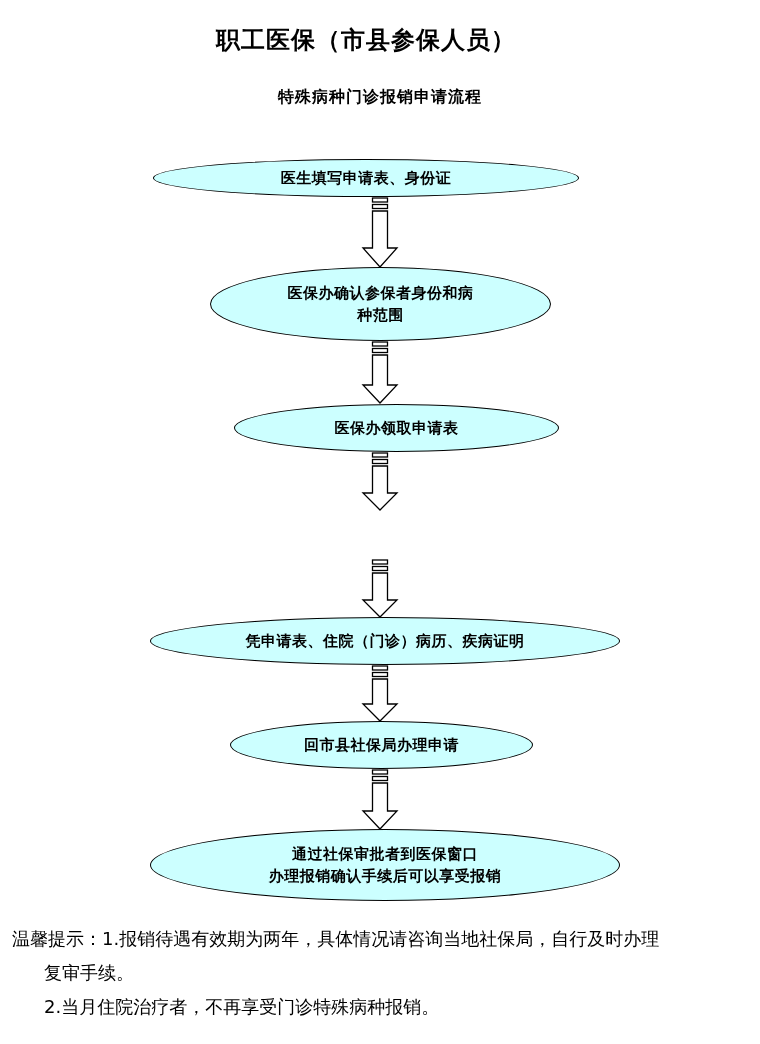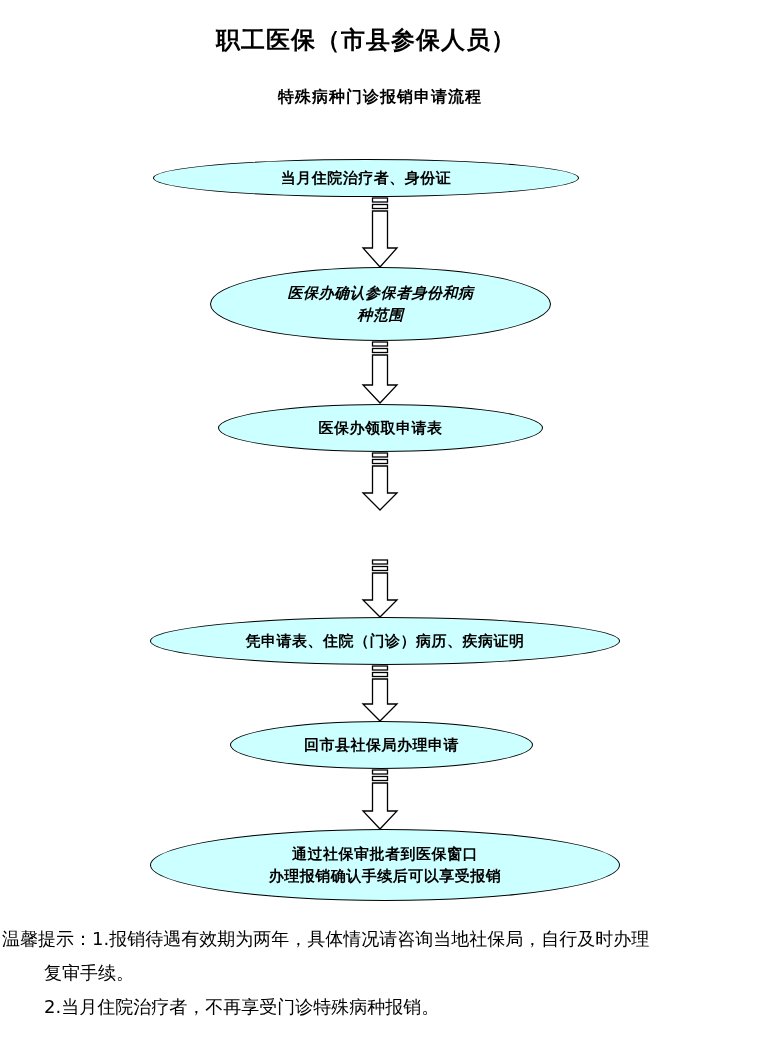--- a/index.html
+++ b/index.html
@@ -86,63 +86,63 @@
     left: 0;
     top: 922px;
     width: 760px;
   }
   .note-line {
     font-size: 18px;
     line-height: 34px;
     white-space: pre;
     color: #000000;
   }
-  .note-indent-0 { padding-left: 2px; }
+  .note-indent-0 { padding-left: 12px; }
   .note-indent-1 { padding-left: 44px; }
 </style>
 </head>
 <body>
 
 <div class="title-block">
   <div class="title-line-1">职工医保（市县参保人员）</div>
   <div class="title-line-2">特殊病种门诊报销申请流程</div>
 </div>
 
 <div id="flow-canvas">
 
   <div class="node" style="left:153px; top:159px; width:426px; height:38px;">
-    <div class="node-label">当月住院治疗者、身份证</div>
+    <div class="node-label">医生填写申请表、身份证</div>
   </div>
 
   <div class="arrow" style="left:359px; top:197px; width:42px; height:72px;">
     <svg width="42" height="72" viewBox="0 0 42 72" xmlns="http://www.w3.org/2000/svg">
       <g fill="#ffffff" stroke="#000000" stroke-width="1.3" stroke-linejoin="miter">
         <rect x="13.5" y="1" width="15" height="4"></rect>
         <rect x="13.5" y="7.5" width="15" height="4"></rect>
         <path d="M13.5 14 L28.5 14 L28.5 51 L38 51 L21 70 L4 51 L13.5 51 Z"></path>
       </g>
     </svg>
   </div>
 
-  <div class="node" style="left:210px; top:267px; width:341px; height:74px;font-style:italic;">
+  <div class="node" style="left:210px; top:267px; width:341px; height:74px;">
     <div class="node-label">医保办确认参保者身份和病
 种范围</div>
   </div>
 
   <div class="arrow" style="left:359px; top:341px; width:42px; height:64px;">
     <svg width="42" height="64" viewBox="0 0 42 64" xmlns="http://www.w3.org/2000/svg">
       <g fill="#ffffff" stroke="#000000" stroke-width="1.3" stroke-linejoin="miter">
         <rect x="13.5" y="1" width="15" height="4"></rect>
         <rect x="13.5" y="7.5" width="15" height="4"></rect>
         <path d="M13.5 14 L28.5 14 L28.5 44 L38 44 L21 62 L4 44 L13.5 44 Z"></path>
       </g>
     </svg>
   </div>
 
-  <div class="node" style="left:218px; top:404px; width:325px; height:48px;align-items:center;">
+  <div class="node" style="left:234px; top:404px; width:325px; height:48px;align-items:center;">
     <div class="node-label">医保办领取申请表</div>
   </div>
 
   <div class="arrow" style="left:359px; top:452px; width:42px; height:60px;">
     <svg width="42" height="60" viewBox="0 0 42 60" xmlns="http://www.w3.org/2000/svg">
       <g fill="#ffffff" stroke="#000000" stroke-width="1.3" stroke-linejoin="miter">
         <rect x="13.5" y="1" width="15" height="4"></rect>
         <rect x="13.5" y="7.5" width="15" height="4"></rect>
         <path d="M13.5 14 L28.5 14 L28.5 41 L38 41 L21 58 L4 41 L13.5 41 Z"></path>
       </g>

